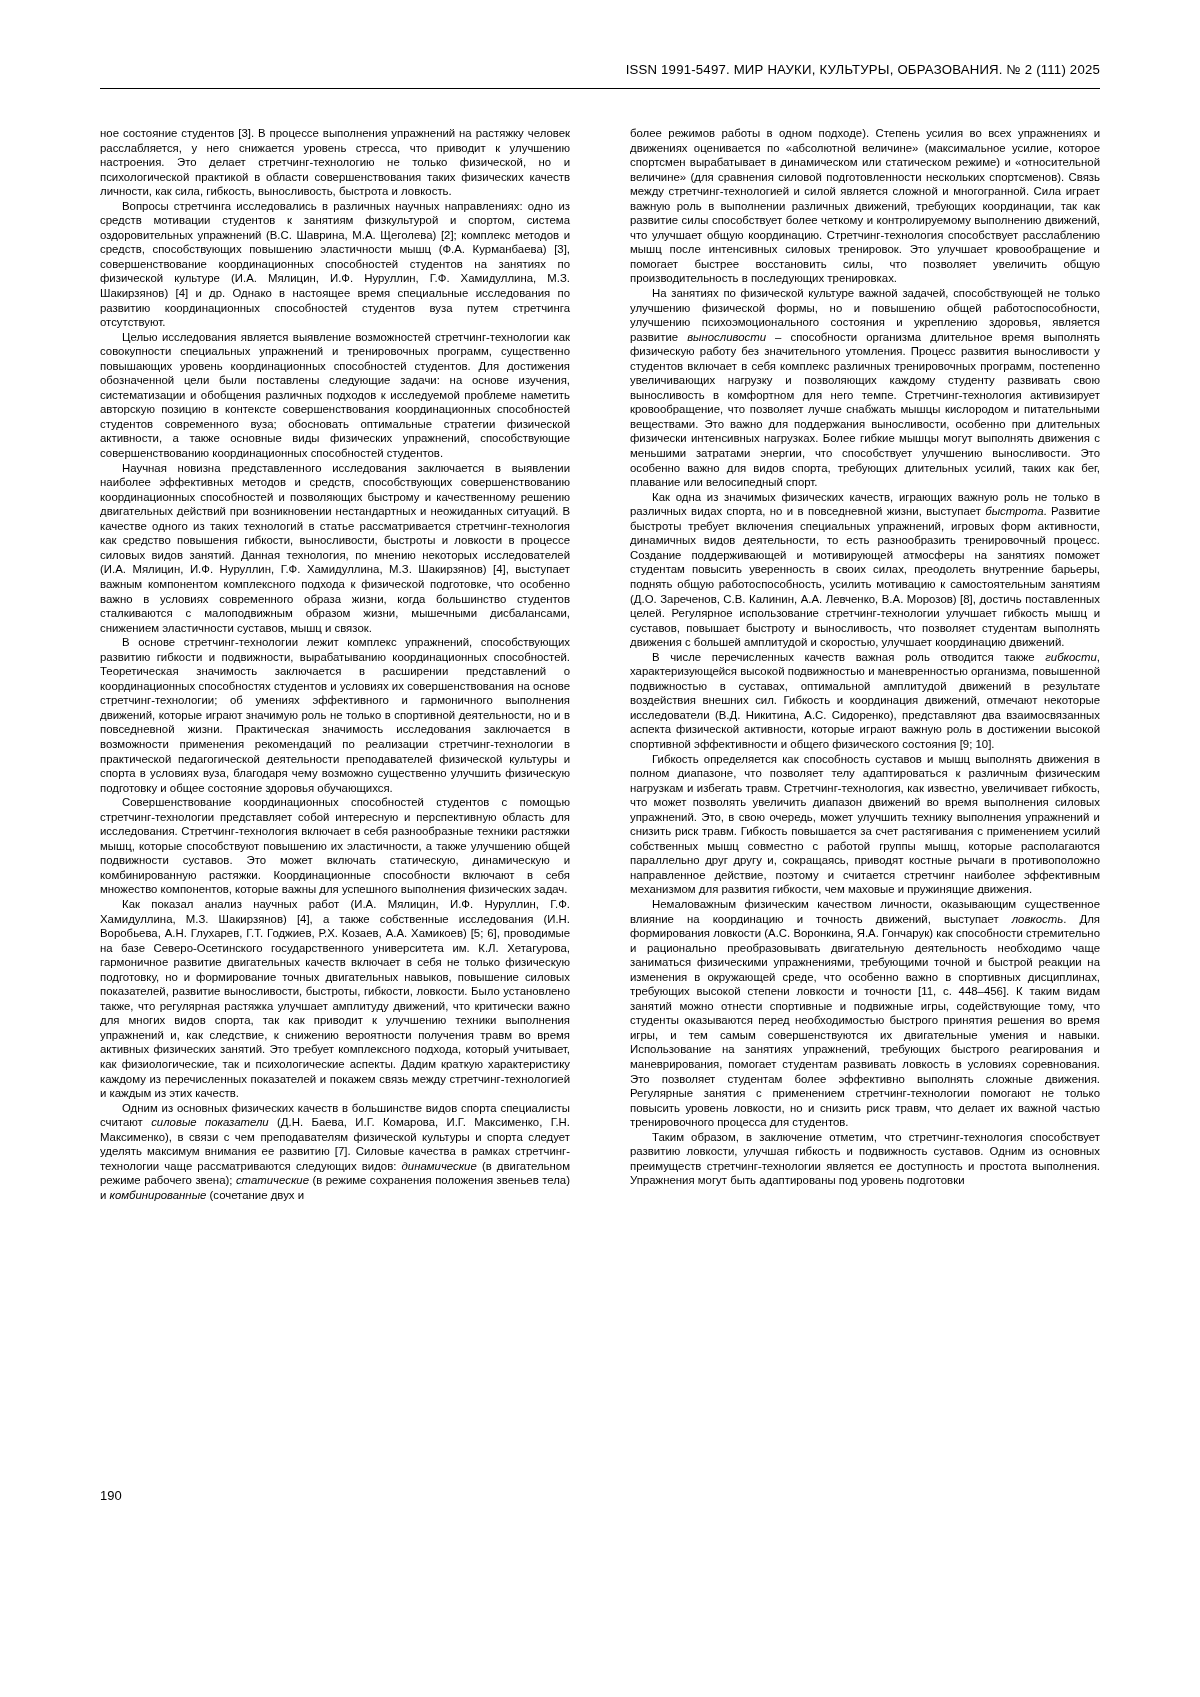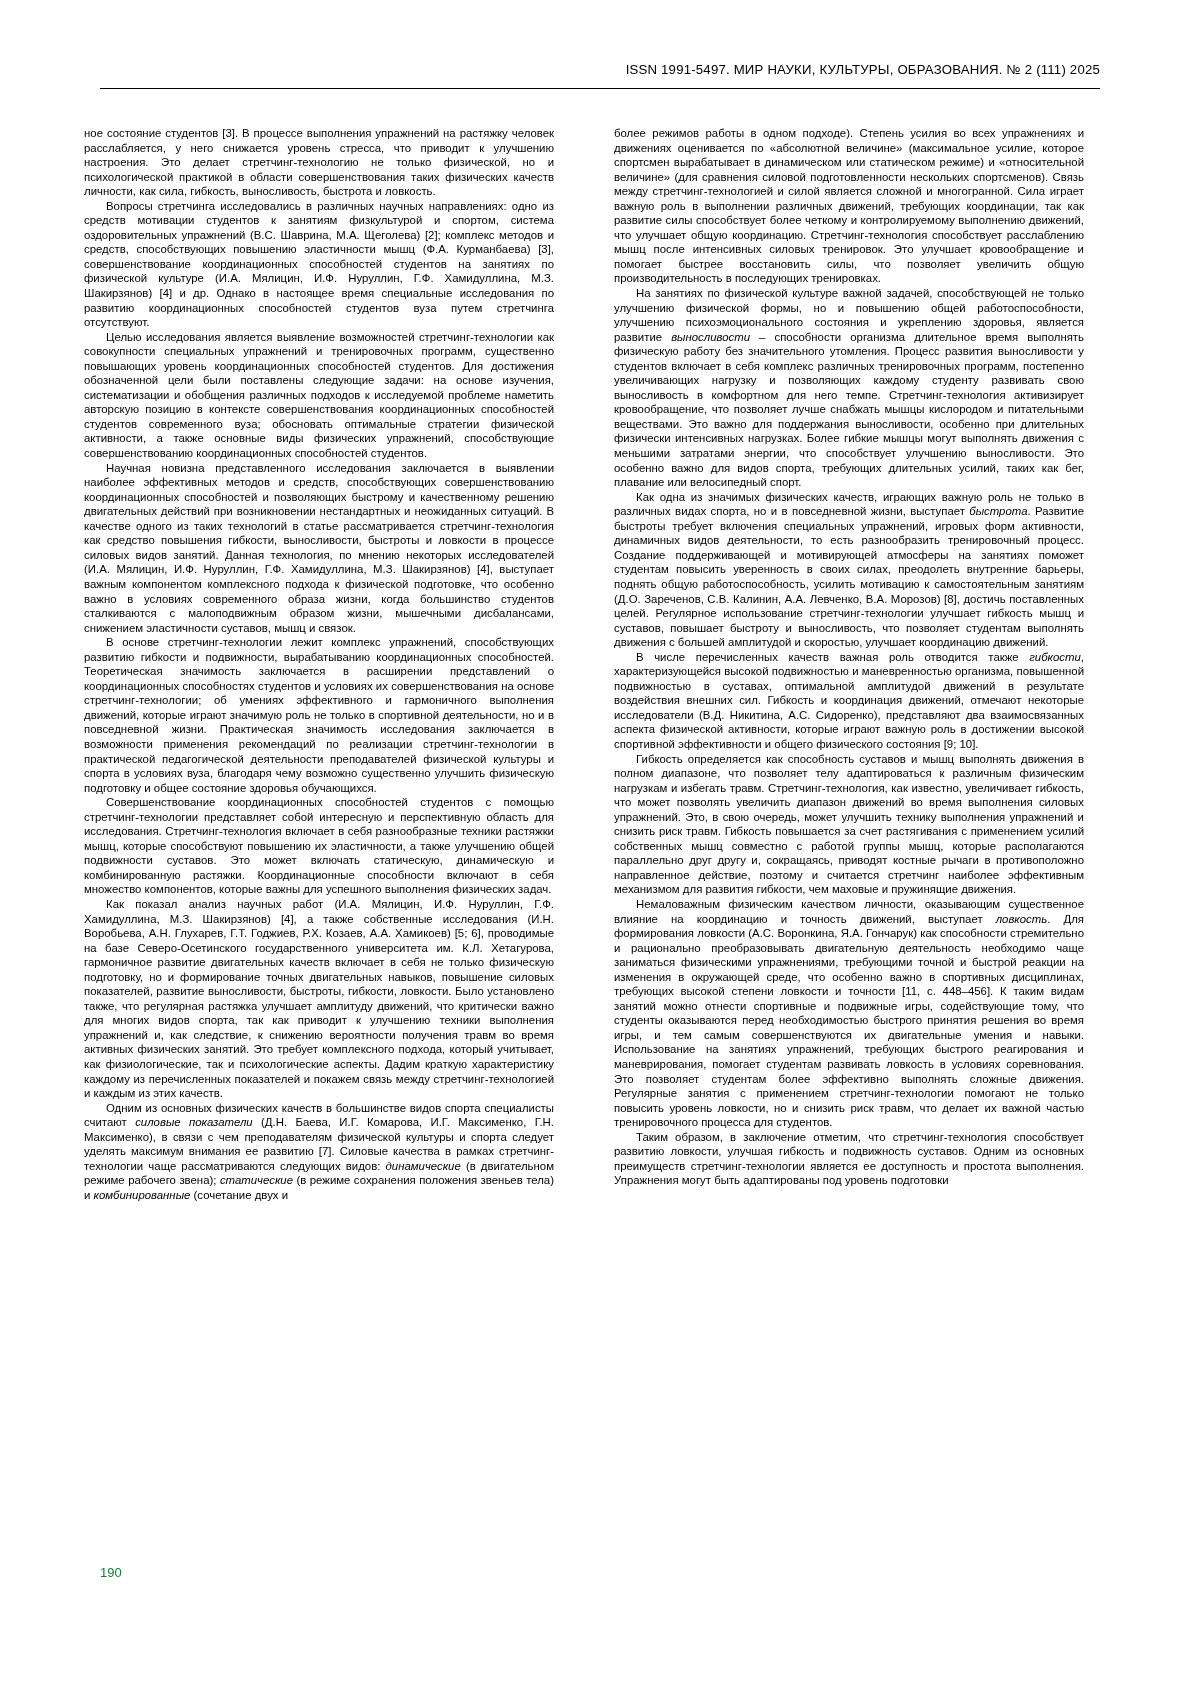--- a/index.html
+++ b/index.html
@@ -37,21 +37,21 @@
   .header-rule {
     position: absolute;
     left: 100px;
     top: 88px;
     width: 1000px;
     height: 1px;
     background: #000;
   }
   .columns {
     position: absolute;
-    left: 84px;
+    left: 100px;
     top: 126px;
     width: 1000px;
     height: 1420px;
     display: flex;
     gap: 60px;
   }
   .col {
     width: 480px;
     font-size: 11.4px;
     line-height: 14.55px;
@@ -64,23 +64,23 @@
     margin: 0;
     text-indent: 22px;
     text-align: justify;
   }
   .col p.noindent {
     text-indent: 0;
   }
   .page-number {
     position: absolute;
     left: 100px;
-    top: 1565px;
+    top: 1488px;
     font-size: 13px;
-    color: #15803d;
+    color: #000000;
   }
 </style>
 </head>
 <body>
 
 <div class="page">
 
   <div class="header">ISSN 1991-5497. МИР НАУКИ, КУЛЬТУРЫ, ОБРАЗОВАНИЯ.  № 2 (111) 2025</div>
   <div class="header-rule"></div>
 

